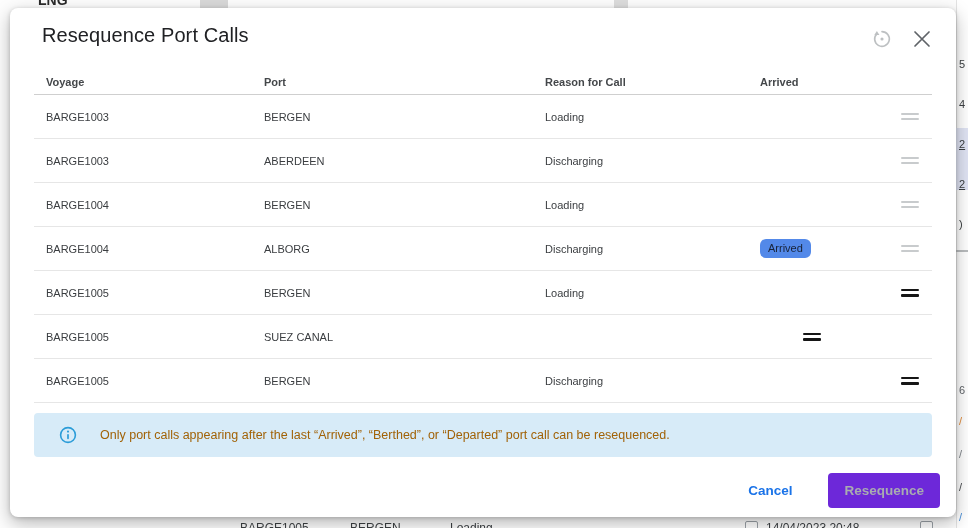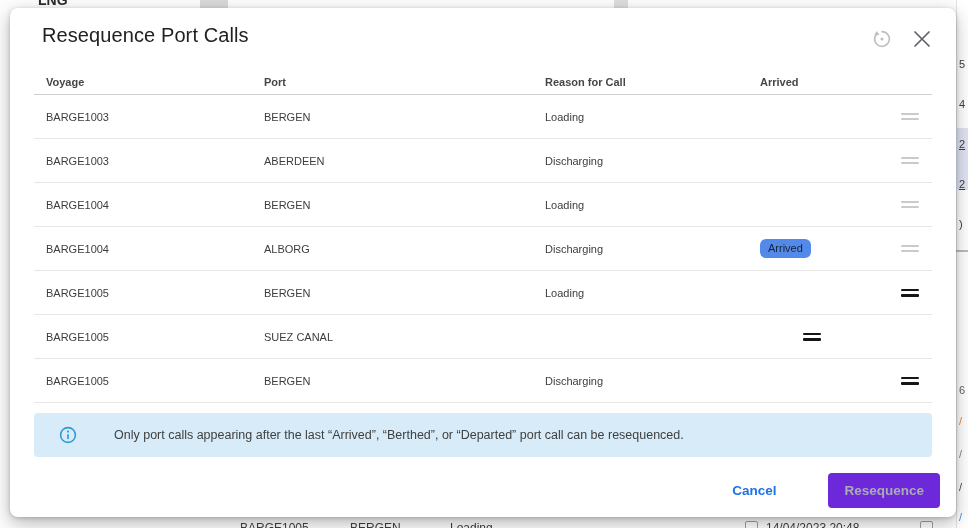--- a/index.html
+++ b/index.html
@@ -44,24 +44,24 @@
   .cell { font-size:11px; color:#3a3d40; }
   .badge { display:inline-block; background:#5389e9; color:#182338; font-size:11px; padding:3px 8px 4px 8px; border-radius:6px; }
   .handle { display:flex; flex-direction:column; gap:3px; width:18px; justify-self:center; }
   .handle i { display:block; height:2px; border-radius:1px; background:#c8cbcd; }
   .handle.on i { background:#161616; height:2.5px; }
   .handle.on { cursor:grab; }
 
   
   .banner { margin:10px 24px 0 24px; background:#d7ebf8; border-radius:4px; height:44px;
     display:flex; align-items:center; padding:0 16px 0 24px; }
-  .banner-text { font-size:12.5px; color:#404040; margin-left:36px; }
-
-  
-  .footer { margin-top:auto; display:flex; justify-content:flex-end; align-items:center; gap:42px; padding:0 16px 6px 0; height:48px; }
+  .banner-text { font-size:12.5px; color:#a16207; margin-left:22px; }
+
+  
+  .footer { margin-top:auto; display:flex; justify-content:flex-end; align-items:center; gap:26px; padding:0 16px 6px 0; height:48px; }
   .cancel-btn { background:none; border:none; color:#1a73e8; font-size:13.5px; font-weight:bold; cursor:pointer; padding:8px 10px; font-family:"Liberation Sans", sans-serif; }
   .primary-btn { background:#6d28d9; border:none; color:#a9acb0; font-size:13.5px; font-weight:bold; border-radius:4px; padding:10px 16px; font-family:"Liberation Sans", sans-serif; }
 </style>
 </head>
 <body>
 
 <div class="bg-page">
   <div class="bg-top-text">LNG</div>
   <div class="bg-top-block"></div>
   <div class="bg-top-block2"></div>

